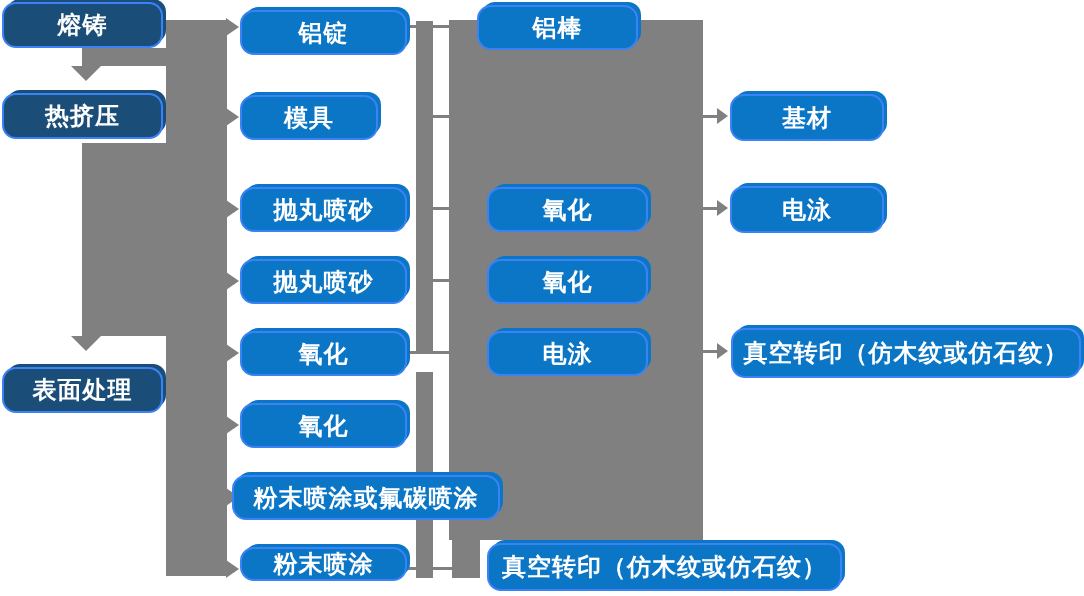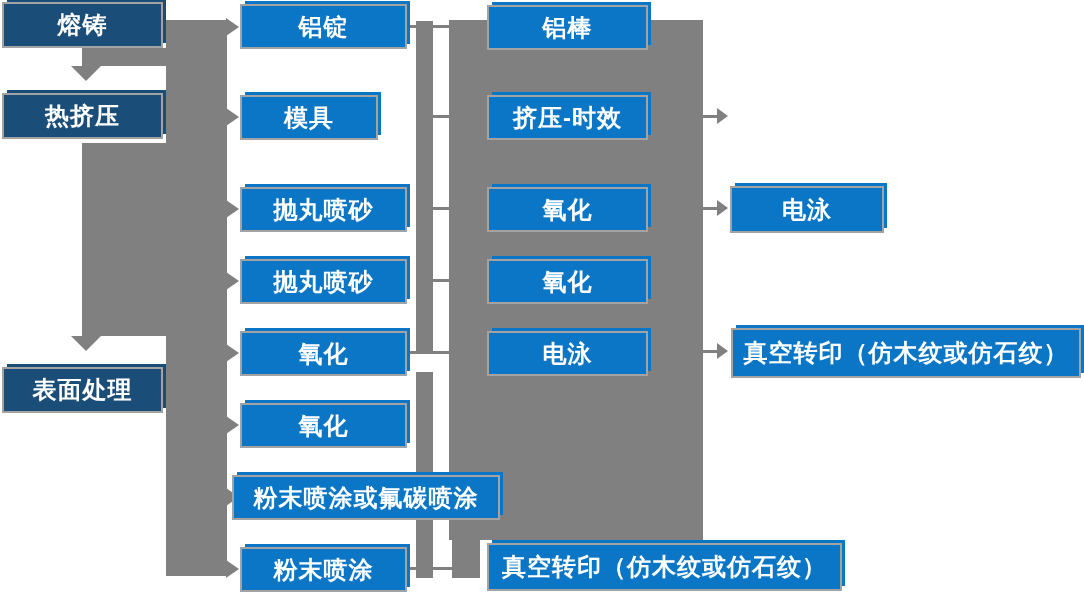--- a/index.html
+++ b/index.html
@@ -14,21 +14,21 @@
   .cline{position:absolute;height:3px;background:#808080;}
   .arrow{position:absolute;width:0;height:0;}
   .arrow-right-big{border-top:9px solid transparent;border-bottom:9px solid transparent;border-left:13px solid #808080;}
   .arrow-right-small{border-top:8px solid transparent;border-bottom:8px solid transparent;border-left:11px solid #808080;}
   .arrow-down{border-left:15px solid transparent;border-right:15px solid transparent;border-top:15px solid #808080;}
   .node{
     position:absolute;
     display:flex;align-items:center;justify-content:center;
     color:#ffffff;font-weight:bold;font-size:24px;line-height:1;
     letter-spacing:1px;
-    border:2px solid #a3a3a3;border-radius:0;
+    border:2px solid #3b82f6;border-radius:14px;
     box-sizing:border-box;
     white-space:nowrap;
   }
   .node.bright{background:#0B76C6;box-shadow:4px -4px 0 -1px #0B76C6;}
   .node.dark{background:#1A4E79;box-shadow:4px -4px 0 -1px #1A4E79;}
 </style>
 </head>
 <body>
 
 <div id="canvas">
@@ -58,29 +58,29 @@
     <div class="arrow arrow-right-big" style="left: 226px; top: 488px;"></div>
     <div class="arrow arrow-right-big" style="left: 226px; top: 560px;"></div>
     <div class="arrow arrow-right-small" style="left: 717px; top: 108px;"></div>
     <div class="arrow arrow-right-small" style="left: 717px; top: 200px;"></div>
     <div class="arrow arrow-right-small" style="left: 717px; top: 343px;"></div>
     <div class="arrow arrow-down" style="left: 71px; top: 66px;"></div>
     <div class="arrow arrow-down" style="left: 71px; top: 336px;"></div>
     <div class="node dark" style="left: 2px; top: 2px; width: 161px; height: 46px;">熔铸</div>
     <div class="node dark" style="left: 2px; top: 93px; width: 161px; height: 46px;">热挤压</div>
     <div class="node dark" style="left: 2px; top: 367px; width: 161px; height: 46px;">表面处理</div>
-    <div class="node bright" style="left: 240px; top: 4px; width: 167px; height: 45px;">铝锭</div>
+    <div class="node bright" style="left: 240px; top: 10px; width: 167px; height: 45px;">铝锭</div>
     <div class="node bright" style="left: 240px; top: 95px; width: 138px; height: 45px;">模具</div>
     <div class="node bright" style="left: 240px; top: 187px; width: 167px; height: 45px;">抛丸喷砂</div>
     <div class="node bright" style="left: 240px; top: 259px; width: 167px; height: 45px;">抛丸喷砂</div>
     <div class="node bright" style="left: 240px; top: 331px; width: 167px; height: 45px;">氧化</div>
     <div class="node bright" style="left: 240px; top: 403px; width: 167px; height: 45px;">氧化</div>
     <div class="node bright" style="left: 232px; top: 475px; width: 268px; height: 45px;">粉末喷涂或氟碳喷涂</div>
-    <div class="node bright" style="left: 240px; top: 547px; width: 167px; height: 45px;">粉末喷涂</div>
-    <div class="node bright" style="left: 487px; top: 5px; width: 161px; height: 45px;">铝棒</div>
-    <div class="node bright" style="left: 487px; top: 95px; width: 161px; height: 45px;">挤压-时效</div>
+    <div class="node bright" style="left: 240px; top: 547px; width: 167px; height: 34px;">粉末喷涂</div>
+    <div class="node bright" style="left: 477px; top: 5px; width: 161px; height: 45px;">铝棒</div>
     <div class="node bright" style="left: 487px; top: 187px; width: 161px; height: 45px;">氧化</div>
     <div class="node bright" style="left: 487px; top: 259px; width: 161px; height: 45px;">氧化</div>
     <div class="node bright" style="left: 487px; top: 331px; width: 161px; height: 45px;">电泳</div>
     <div class="node bright" style="left: 487px; top: 543px; width: 355px; height: 48px;">真空转印（仿木纹或仿石纹）</div>
+    <div class="node bright" style="left: 730px; top: 94px; width: 154px; height: 47px;">基材</div>
     <div class="node bright" style="left: 730px; top: 186px; width: 154px; height: 47px;">电泳</div>
     <div class="node bright" style="left: 731px; top: 328px; width: 350px; height: 50px;">真空转印（仿木纹或仿石纹）</div>
   </div>
 
 </body></html>

